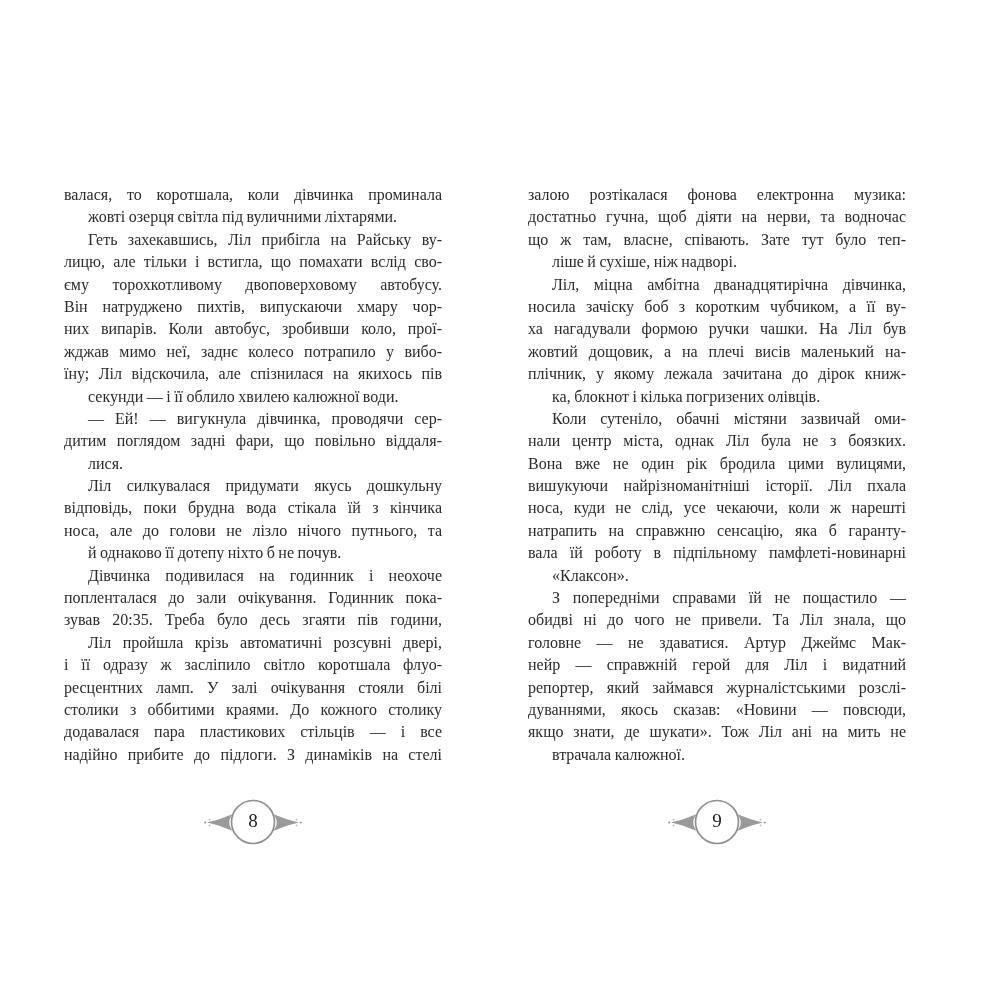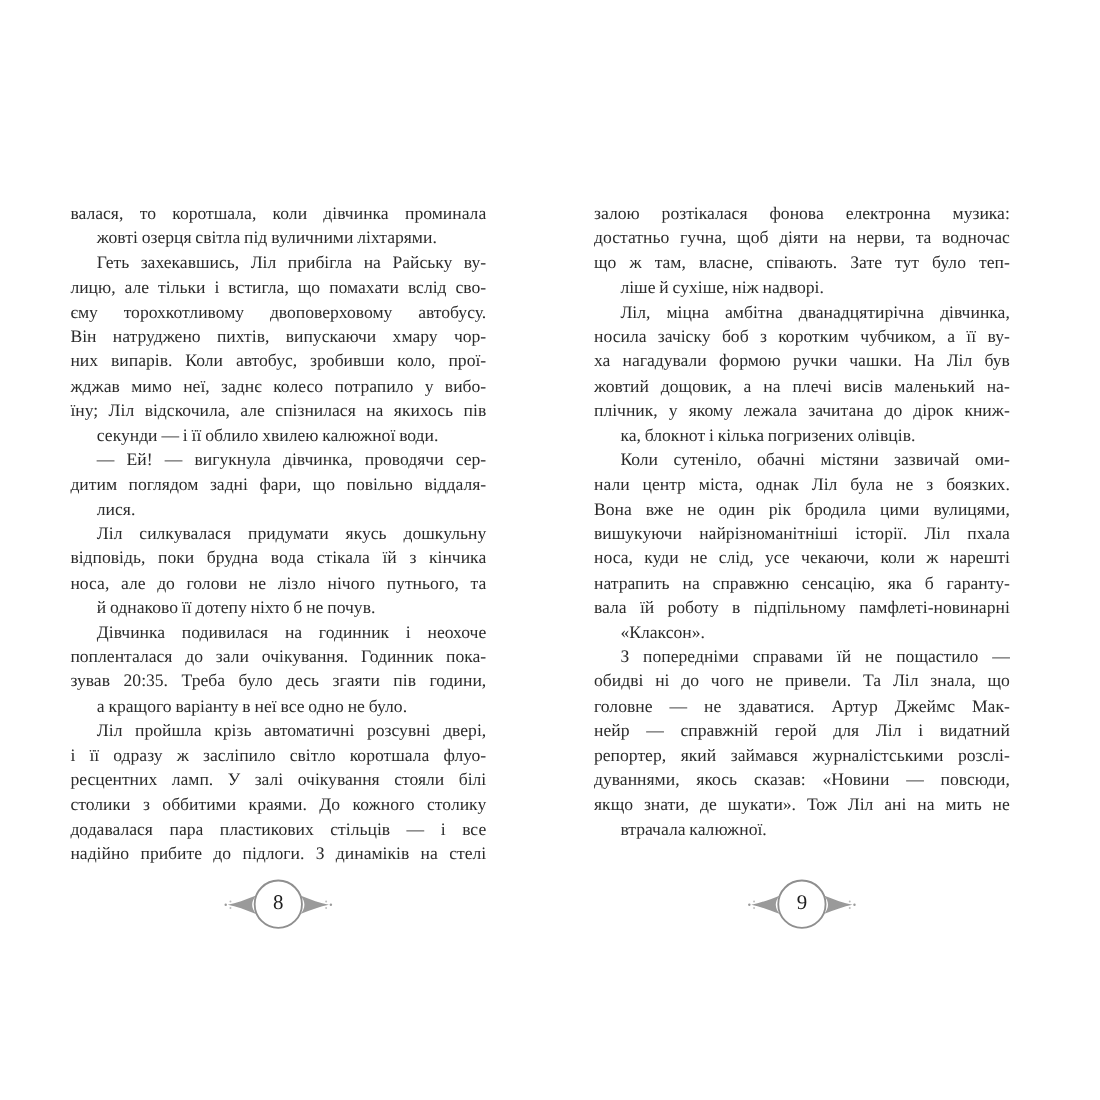--- a/index.html
+++ b/index.html
@@ -16,21 +16,21 @@
     font-family: "Liberation Serif", "DejaVu Serif", serif;
     color: #2b2b2b;
   }
   .page {
     position: absolute;
     top: 184px;
     width: 378px;
     height: 700px;
   }
   .page-left  { left: 64px; }
-  .page-right { left: 540px; }
+  .page-right { left: 528px; }
 
   .text-block {
     width: 378px;
   }
   .line {
     box-sizing: border-box;
     width: 378px;
     height: 22.4px;
     line-height: 22.4px;
     font-size: 16px;
@@ -88,21 +88,20 @@
         <div class="line indent">— Ей! — вигукнула дівчинка, проводячи сер-</div>
         <div class="line">дитим поглядом задні фари, що повільно віддаля-</div>
         <div class="line parend">лися.</div>
         <div class="line indent">Ліл силкувалася придумати якусь дошкульну</div>
         <div class="line">відповідь, поки брудна вода стікала їй з кінчика</div>
         <div class="line">носа, але до голови не лізло нічого путнього, та</div>
         <div class="line parend">й однаково її дотепу ніхто б не почув.</div>
         <div class="line indent">Дівчинка подивилася на годинник і неохоче</div>
         <div class="line">попленталася до зали очікування. Годинник пока-</div>
         <div class="line">зував 20:35. Треба було десь згаяти пів години,</div>
-        <div class="line parend">а кращого варіанту в неї все одно не було.</div>
         <div class="line indent">Ліл пройшла крізь автоматичні розсувні двері,</div>
         <div class="line">і її одразу ж засліпило світло коротшала флуо-</div>
         <div class="line">ресцентних ламп. У залі очікування стояли білі</div>
         <div class="line">столики з оббитими краями. До кожного столику</div>
         <div class="line">додавалася пара пластикових стільців — і все</div>
         <div class="line">надійно прибите до підлоги. З динаміків на стелі</div>
       </div>
     <div class="folio">
       <svg width="100" height="50" viewBox="0 0 100 50" aria-hidden="true">
         <path d="M30 17 C20 21 12 24 4 25.5 C12 27 20 30 30 34 C25 28.5 25 22.5 30 17 Z" fill="#9a9a9a"></path>

